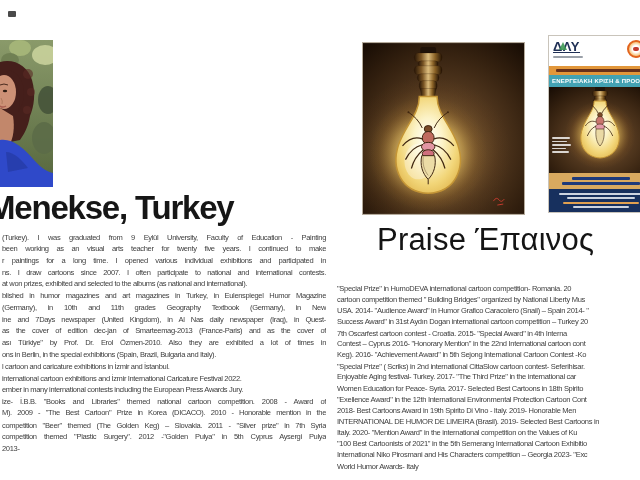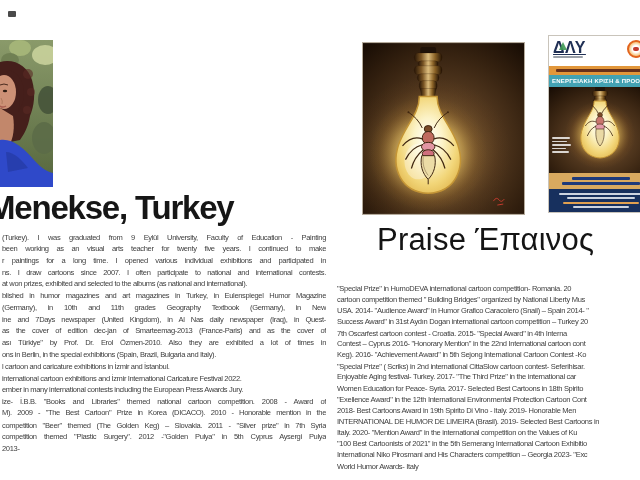--- a/index.html
+++ b/index.html
@@ -33,21 +33,21 @@
 
   
   .cartoon { position:absolute; left:362px; top:42px; width:163px; height:173px;
              border:1px solid #b5ab9c; box-sizing:border-box; }
   .cartoon svg { display:block; width:100%; height:100%; }
 
   
   .poster { position:absolute; left:548px; top:35px; width:105px; height:178px;
             border:1px solid #c9c4bb; box-sizing:border-box; background:#fff; }
   .p-head { position:relative; height:30px; background:#fff; }
-  .p-logo { position:absolute; left:4px; top:3px; font-size:16px; font-weight:700;
+  .p-logo { position:absolute; left:4px; top:3px; font-size:13px; font-weight:700;
             color:#203055; letter-spacing:0.5px;text-decoration:underline; }
   .p-logo-accent { position:absolute; left:10px; top:6px; width:0; height:0;
             border-left:4px solid transparent; border-right:4px solid transparent;
             border-bottom:8px solid #3f9a55; opacity:.9; }
   .p-logo-sub { position:absolute; left:4px; top:20px; width:30px; height:2px;
             background:#9aa0a8; border-radius:1px; }
   .p-orb { position:absolute; left:78px; top:4px; width:18px; height:18px; border-radius:50%;
             border:2px solid #e2641e; box-sizing:border-box;
             background:radial-gradient(circle at 50% 50%, #ffffff 35%, #f4a83c 85%); }
   .p-orb::after { content:""; position:absolute; left:4px; top:5px; width:6px; height:4px;

